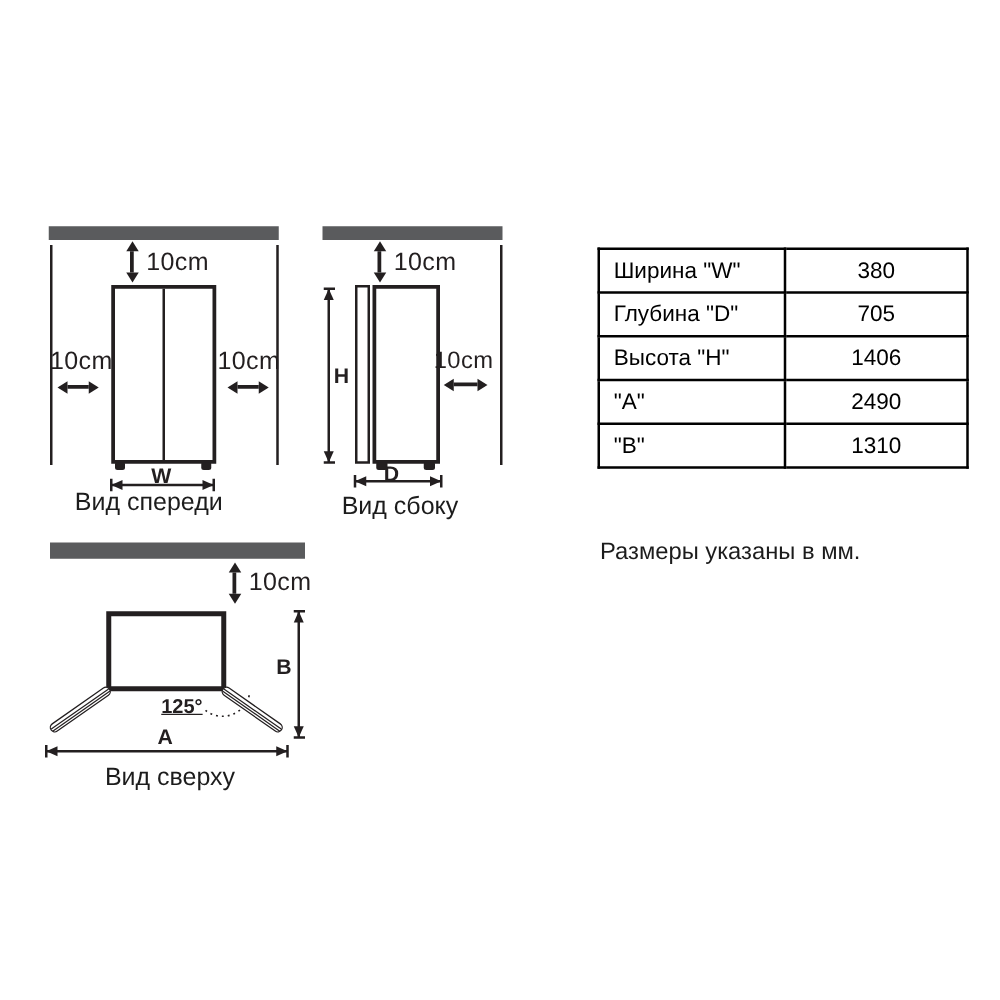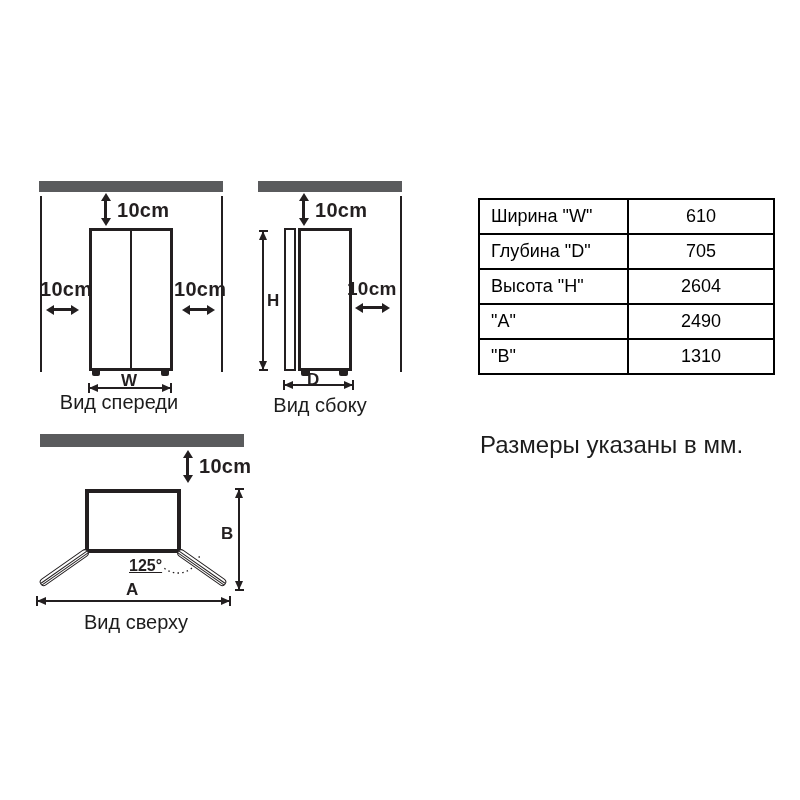--- a/index.html
+++ b/index.html
@@ -31,36 +31,36 @@
   .dim-h .ar{position:absolute;right:0;top:-3px;width:0;height:0;
      border-top:4px solid transparent;border-bottom:4px solid transparent;border-left:9px solid #231f20;}
   .dim-v{position:absolute;width:2px;background:#231f20;}
   .dim-v .tt,.dim-v .tb{position:absolute;height:2px;width:9px;left:-3.5px;background:#231f20;}
   .dim-v .tt{top:-1px}.dim-v .tb{bottom:-1px}
   .dim-v .at{position:absolute;top:0;left:-3px;width:0;height:0;
      border-left:4px solid transparent;border-right:4px solid transparent;border-bottom:9px solid #231f20;}
   .dim-v .ab{position:absolute;bottom:0;left:-3px;width:0;height:0;
      border-left:4px solid transparent;border-right:4px solid transparent;border-top:9px solid #231f20;}
   
-  .clr{position:absolute;font-weight:700;font-size:20px;letter-spacing:.3px;white-space:nowrap;}
+  .clr{position:absolute;font-weight:400;font-size:20px;letter-spacing:.3px;white-space:nowrap;}
   .dimlbl{position:absolute;font-weight:700;font-size:17px;white-space:nowrap;}
   .anglbl{position:absolute;font-weight:700;font-size:16px;white-space:nowrap;}
   .viewlbl{position:absolute;font-size:20px;color:#1c1c1c;text-align:center;white-space:nowrap;}
   
   .door{position:absolute;width:58px;height:8px;border:1.5px solid #231f20;border-radius:4px;box-sizing:border-box;
      background:linear-gradient(#231f20,#231f20) 0 1.8px/100% 1px no-repeat,
                 linear-gradient(#231f20,#231f20) 0 3.8px/100% 1px no-repeat,#fff;}
   .door-l{transform-origin:100% 50%;transform:rotate(-35deg);}
   .door-r{transform-origin:0 50%;transform:rotate(35deg);}
   
   table.spec{position:absolute;left:478px;top:198px;border-collapse:collapse;font-size:18px;color:#000;}
   table.spec td{border:2px solid #000;height:31px;background:#fff;}
   table.spec td.lbl{width:135px;padding-left:11px;text-align:left;}
   table.spec td.val{width:142px;text-align:center;}
-  .note{position:absolute;left:480px;top:431px;font-size:24px;color:#1c1c1c;white-space:nowrap;}
+  .note{position:absolute;left:480px;top:431px;font-size:19px;color:#1c1c1c;white-space:nowrap;}
   svg.arc{position:absolute;left:0;top:0;pointer-events:none;}
 </style>
 </head>
 <body>
 
 <div class="canvas">
 
   <div class="abs" style="left:0;top:0;">
     <div class="wallbar" style="left:39px;top:181px;width:184px;height:11px;"></div>
     <div class="wallline" style="left:40px;top:196px;width:2px;height:176px;"></div>
@@ -157,29 +157,29 @@
     </div>
     <div class="dimlbl" style="left:126px;top:580px;">A</div>
 
     <div class="viewlbl" style="left:36px;top:611px;width:200px;">Вид сверху</div>
   </div>
 
   <table class="spec">
     <tbody>
       <tr>
         <td class="lbl">Ширина "W"</td>
-        <td class="val">610</td>
+        <td class="val">380</td>
       </tr>
       <tr>
         <td class="lbl">Глубина "D"</td>
         <td class="val">705</td>
       </tr>
       <tr>
         <td class="lbl">Высота "H"</td>
-        <td class="val">2604</td>
+        <td class="val">1406</td>
       </tr>
       <tr>
         <td class="lbl">"A"</td>
         <td class="val">2490</td>
       </tr>
       <tr>
         <td class="lbl">"B"</td>
         <td class="val">1310</td>
       </tr>
     </tbody>

